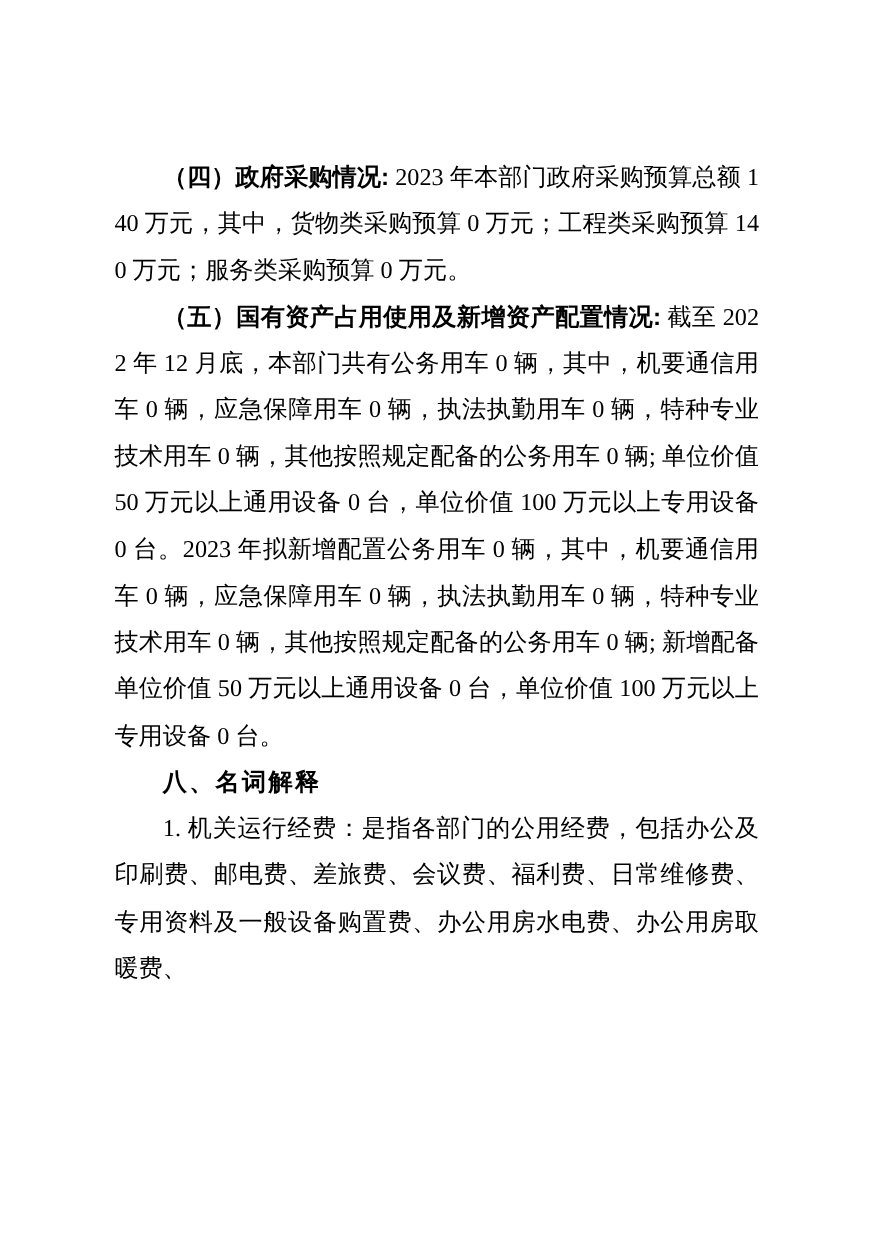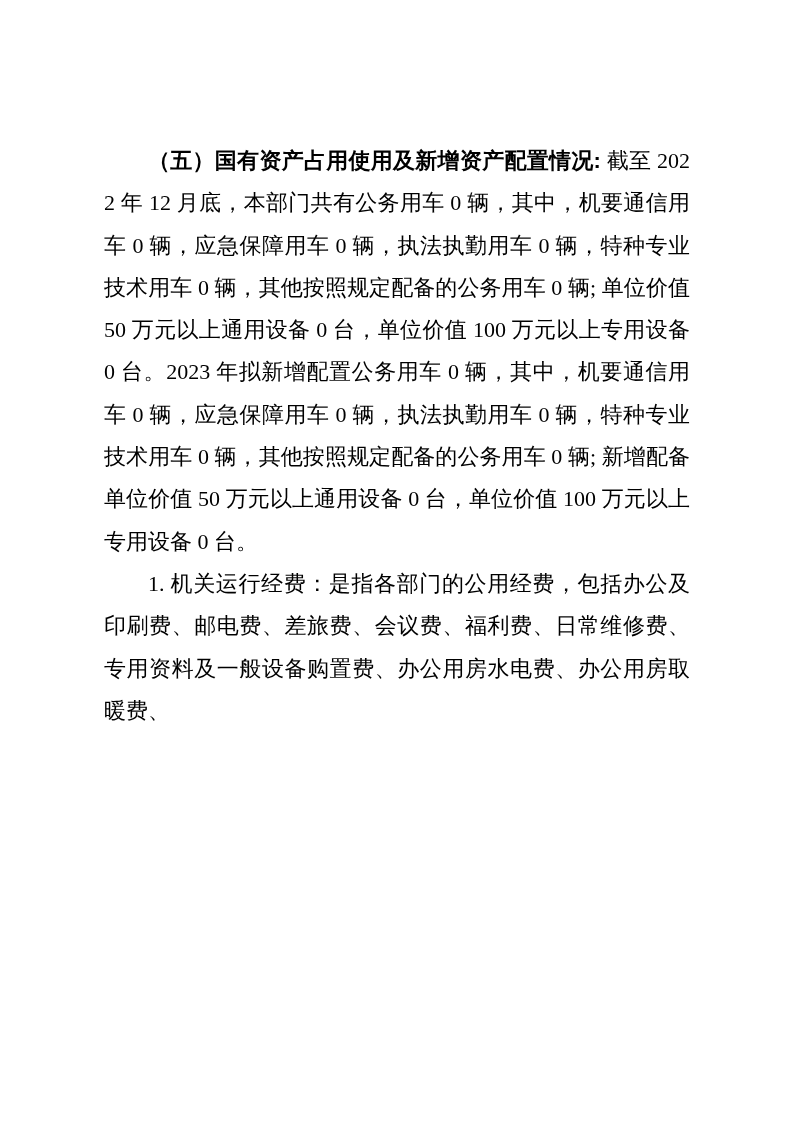--- a/index.html
+++ b/index.html
@@ -45,21 +45,23 @@
   .para.heading .lead {
     letter-spacing: 2px;
   }
 </style>
 </head>
 <body>
 
 <div class="page">
   <div class="content">
 
+    <p class="para"><span class="lead">（四）政府采购情况:</span><span class="body-text"> 2023 年本部门政府采购预算总额 140 万元，其中，货物类采购预算 0 万元；工程类采购预算 140 万元；服务类采购预算 0 万元。</span></p>
 
     <p class="para"><span class="lead">（五）国有资产占用使用及新增资产配置情况:</span><span class="body-text"> 截至 2022 年 12 月底，本部门共有公务用车 0 辆，其中，机要通信用车 0 辆，应急保障用车 0 辆，执法执勤用车 0 辆，特种专业技术用车 0 辆，其他按照规定配备的公务用车 0 辆; 单位价值 50 万元以上通用设备 0 台，单位价值 100 万元以上专用设备 0 台。2023 年拟新增配置公务用车 0 辆，其中，机要通信用车 0 辆，应急保障用车 0 辆，执法执勤用车 0 辆，特种专业技术用车 0 辆，其他按照规定配备的公务用车 0 辆; 新增配备单位价值 50 万元以上通用设备 0 台，单位价值 100 万元以上专用设备 0 台。</span></p>
 
 
+    <p class="para heading"><span class="lead">八、名词解释</span></p>
 
     <p class="para"><span class="body-text">1. 机关运行经费：是指各部门的公用经费，包括办公及印刷费、邮电费、差旅费、会议费、福利费、日常维修费、专用资料及一般设备购置费、办公用房水电费、办公用房取暖费、</span></p>
 
   </div>
 </div>
 
 </body></html>

